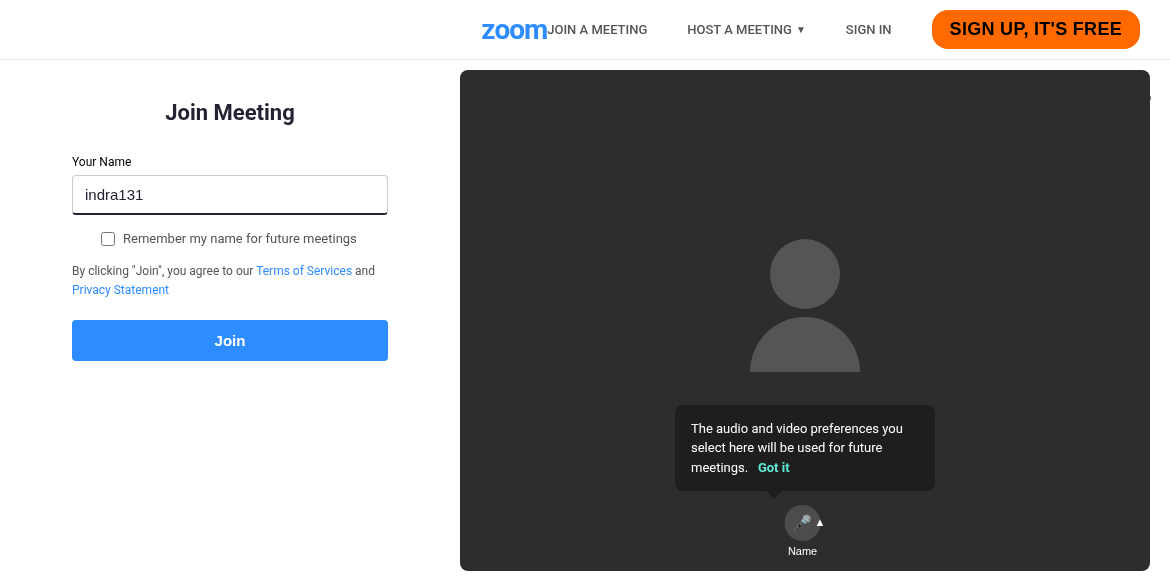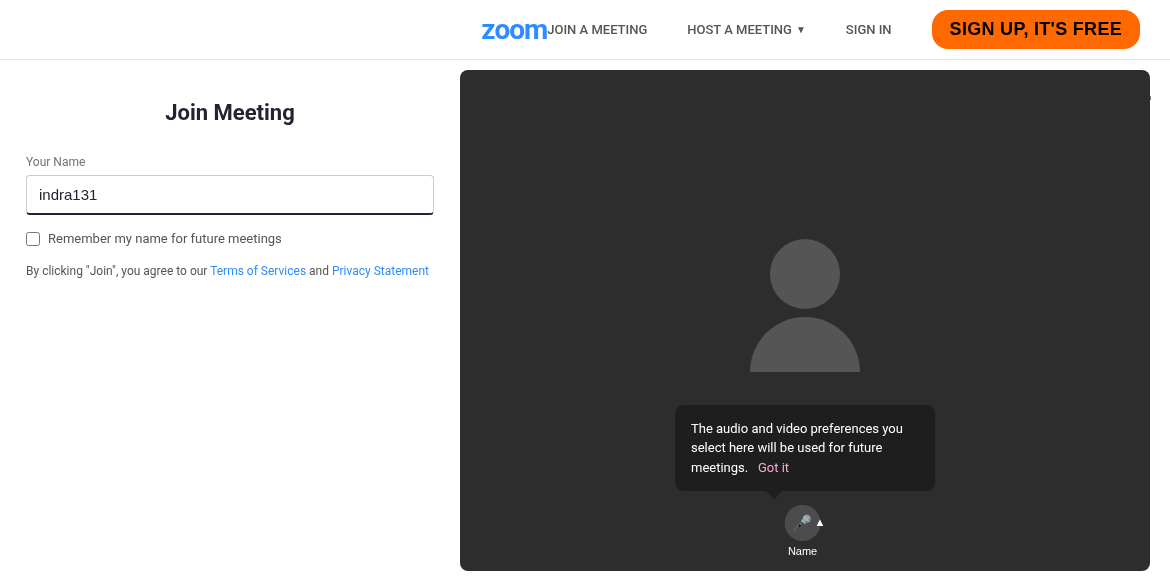--- a/index.html
+++ b/index.html
@@ -74,54 +74,55 @@
 
     
     .main-content {
       display: flex;
       height: calc(581px - 60px);
     }
 
     
     .left-panel {
       width: 460px;
-      padding: 40px 26px;
+      padding: 40px 72px;
       display: flex;
       flex-direction: column;
       align-items: flex-start;
     }
     .join-title {
       font-size: 22px;
       font-weight: 700;
       color: #232333;
       margin-bottom: 30px;
       width: 100%;
       text-align: center;
     }
     .field-label {
       font-size: 12px;
-      color: #737373;
+      color: #000000;
       margin-bottom: 6px;
     }
     .name-input {
       width: 100%;
       padding: 10px 12px;
       font-size: 15px;
       border: 1px solid #ccc;
       border-radius: 4px;
       outline: none;
       color: #232333;
       border-bottom: 2px solid #232333;
       margin-bottom: 16px;
     }
     .checkbox-row {
       display: flex;
       align-items: center;
       gap: 8px;
       margin-bottom: 16px;
+      margin-left: 29px;
     }
     .checkbox-row input[type="checkbox"] {
       width: 14px;
       height: 14px;
       border: 1px solid #FF6900;
       cursor: pointer;
       accent-color: #FF6900;
     }
     .checkbox-label {
       font-size: 13px;
@@ -203,23 +204,23 @@
       content: '';
       position: absolute;
       bottom: -8px;
       left: 38%;
       transform: translateX(-50%);
       border-left: 8px solid transparent;
       border-right: 8px solid transparent;
       border-top: 8px solid rgba(30,30,30,0.97);
     }
     .tooltip-got-it {
-      color: #f9a8d4;
-      cursor: pointer;
-      font-weight: 400;
+      color: #5eead4;
+      cursor: pointer;
+      font-weight: 700;
     }
 
     
     .video-controls {
       position: absolute;
       bottom: 14px;
       left: 50%;
       transform: translateX(-50%);
       display: flex;
       align-items: center;
@@ -301,20 +302,21 @@
     <h2 class="join-title">Join Meeting</h2>
     <label class="field-label">Your Name</label>
     <input class="name-input" type="text" value="indra131" style="">
     <div class="checkbox-row">
       <input type="checkbox" style="">
       <span class="checkbox-label">Remember my name for future meetings</span>
     </div>
     <p class="terms-text">
       <span>By clicking "Join", you agree to our </span><a class="terms-link">Terms of Services</a><span> and </span><a class="terms-link">Privacy Statement</a>
     </p>
+    <button class="btn-join">Join</button>
   </div>
 
   <div class="right-panel">
 
     <div class="avatar-area">
       <div class="avatar-head"></div>
       <div class="avatar-body"></div>
     </div>
 
     <div class="tooltip">

